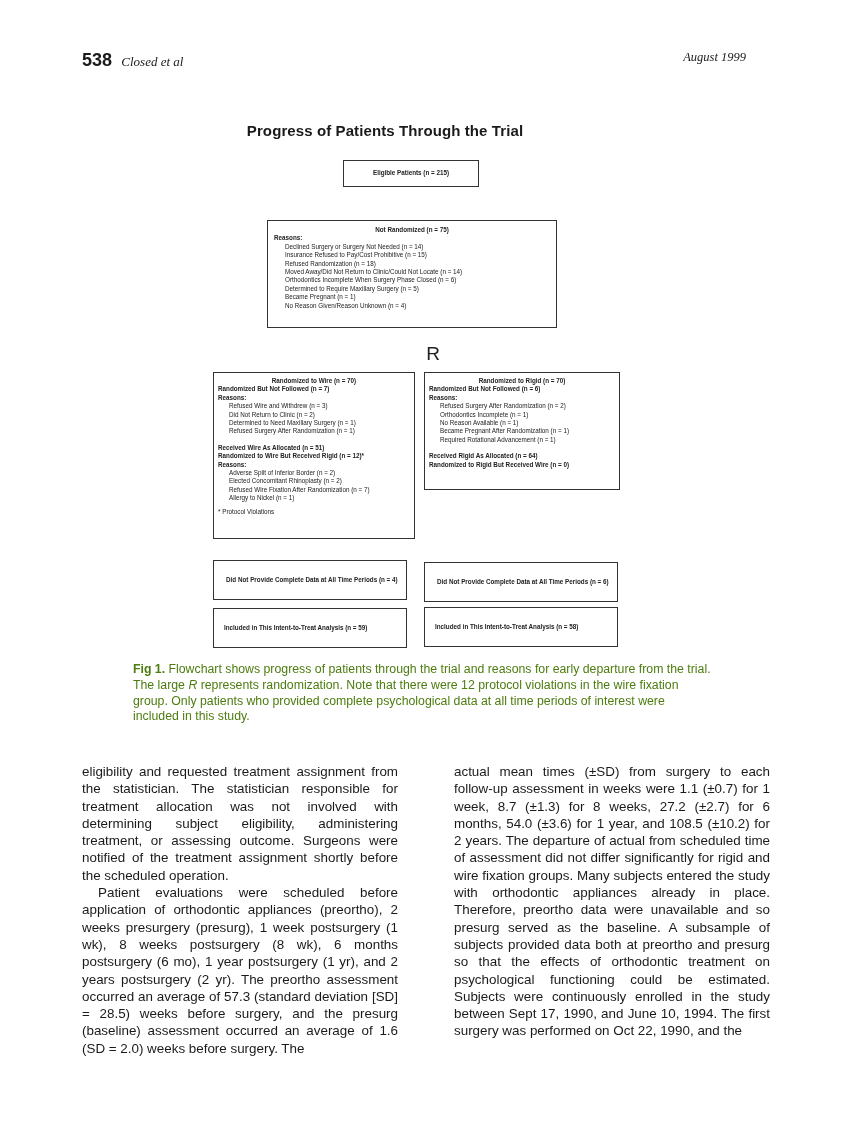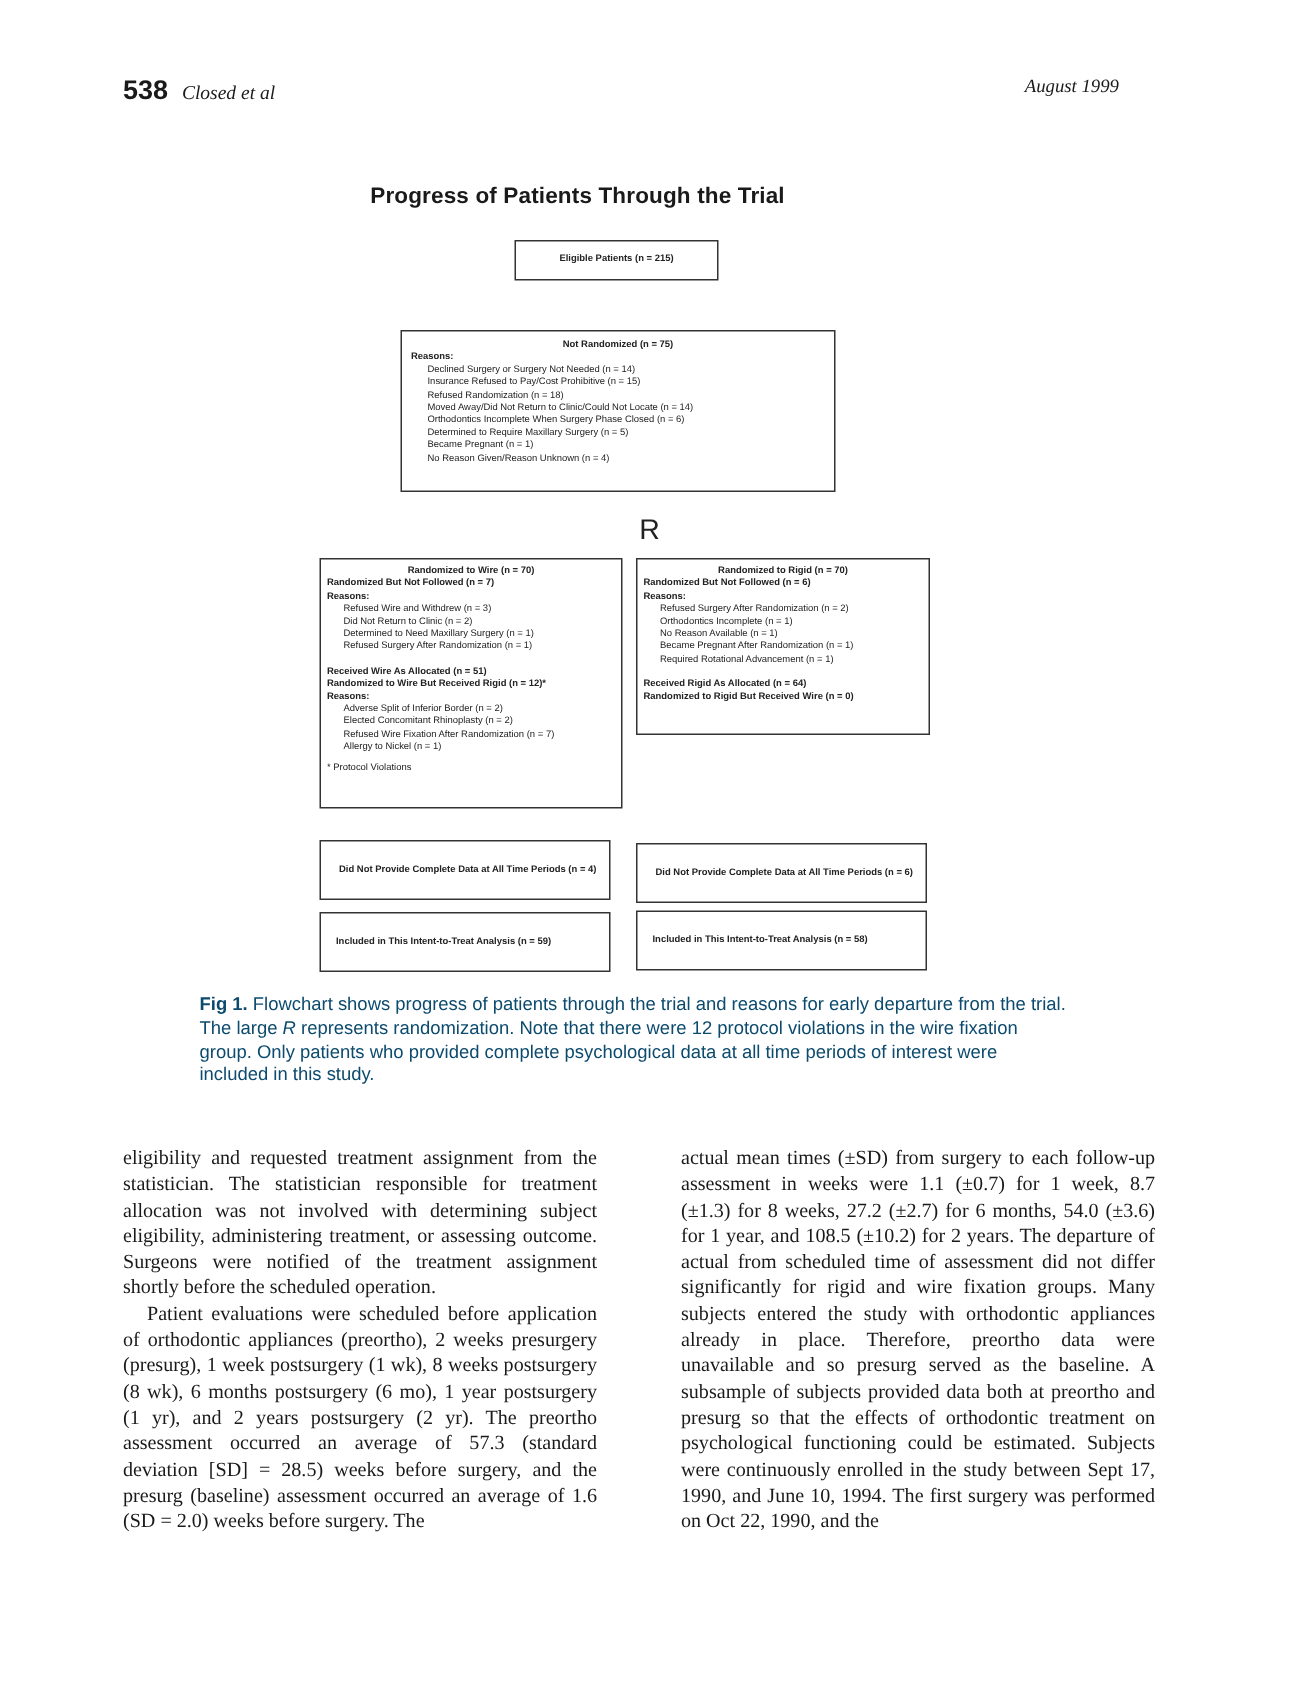--- a/index.html
+++ b/index.html
@@ -10,23 +10,23 @@
   .hdr-left .auth { font-style: italic; }
   .hdr-right { right: 120px; top: 50px; text-align: right; font-family: "Liberation Serif", serif; font-style: italic; font-size: 12.5px; line-height: 15px; }
   .fc-title { left: 0; width: 770px; top: 122px; text-align: center; font-family: "Liberation Sans", sans-serif; font-weight: bold; font-size: 15px; letter-spacing: 0.1px; }
   .box { position: absolute; border: 1.3px solid #333; box-sizing: border-box; font-family: "Liberation Sans", sans-serif; font-size: 6.3px; line-height: 8.4px; color: #222; background: #fff; }
   .box .b { font-weight: bold; }
   .box .c { text-align: center; font-weight: bold; }
   .box .ind { padding-left: 11px; }
   .box-center { display: flex; align-items: center; justify-content: center; }
   .box-left-mid { display: flex; align-items: center; padding-left: 12px; }
   .R { left: 0; width: 866px; top: 343px; text-align: center; font-family: "Liberation Sans", sans-serif; font-size: 19px; font-weight: normal; color: #222; }
-  .caption { left: 133px; top: 662px; width: 580px; font-family: "Liberation Sans", sans-serif; font-size: 12.3px; line-height: 15.8px; color: #0c4a6e; }
+  .caption { left: 133px; top: 662px; width: 580px; font-family: "Liberation Sans", sans-serif; font-size: 12.3px; line-height: 15.8px; color: #4d7c0f; }
   .caption .fig { font-weight: bold; }
-  .col { position: absolute; top: 763px; width: 316px; font-family: Liberation Serif, serif; font-size: 13.4px; line-height: 17.3px; text-align: justify; color: #1a1a1a; }
+  .col { position: absolute; top: 763px; width: 316px; font-family: Liberation Sans, sans-serif; font-size: 13.4px; line-height: 17.3px; text-align: justify; color: #1a1a1a; }
   .col p { margin: 0; }
   .col p.indent { text-indent: 16px; }
   .col-left { left: 82px; }
   .col-right { left: 454px; }
 </style>
 </head>
 <body>
 
 <div class="abs hdr-left">
   <span class="pg">538</span>

